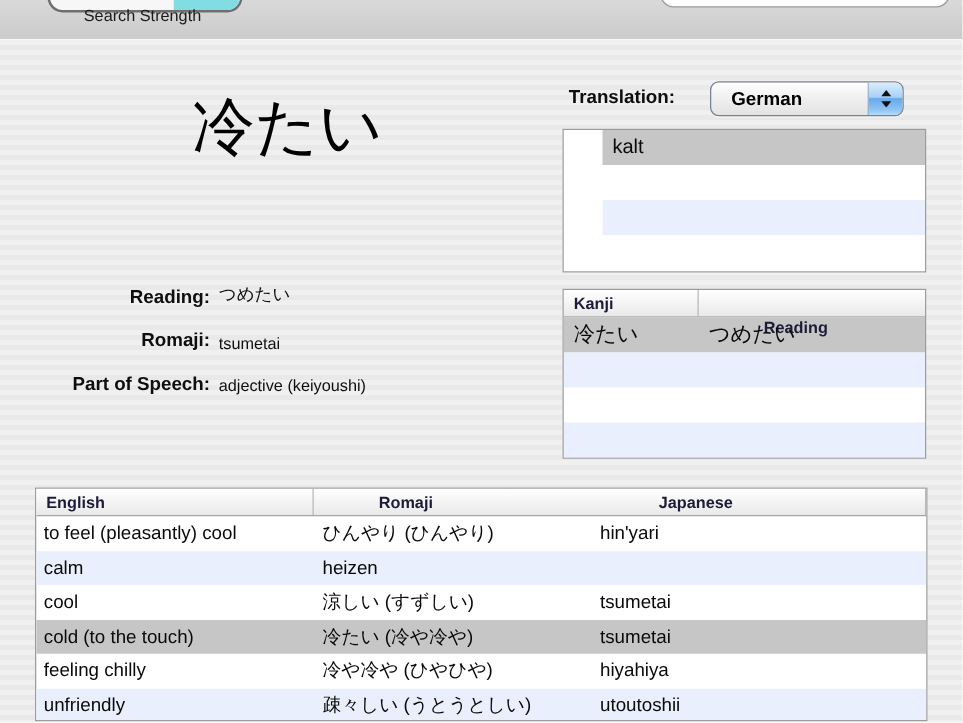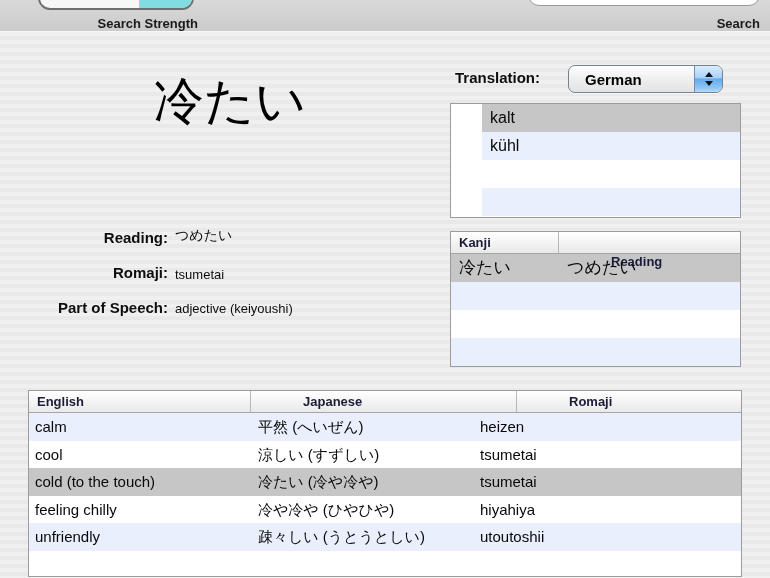--- a/index.html
+++ b/index.html
@@ -18,21 +18,21 @@
   .strength-slider {
     position:absolute; left:38px; top:-17px; width:152px; height:23px;
     background:#f7f7f7; border:2px solid #6f6f6f; border-radius:12px; overflow:hidden;
   }
   .strength-fill { position:absolute; right:1px; top:0; bottom:0; width:52px; background:#82dde2; }
   .search-field {
     position:absolute; right:10px; top:-18px; width:230px; height:22px;
     background:#ffffff; border:1px solid #9a9a9a; border-radius:11px;
     box-shadow:inset 0 2px 3px rgba(0,0,0,.22);
   }
-  .tb-label { position:absolute; top:16px; font-size:13px; font-weight:700; color:#1a1a1a; text-align:right; }
+  .tb-label { position:absolute; top:5px; font-size:13px; font-weight:400; color:#1a1a1a; text-align:center; }
   .tb-label.strength { left:30px; width:168px; }
   .tb-label.search   { right:10px; width:232px; }
 
   
   .headword { position:absolute; left:128px; top:74px; width:204px; text-align:center;
               font-size:50px; line-height:1.1; color:#000; }
   .meta-label { position:absolute; left:0; width:168px; text-align:right;
                 font-size:15px; font-weight:bold; color:#0e0e0e; }
   .meta-value { position:absolute; left:175px; font-size:13px; color:#0e0e0e; }
   .lbl-reading { top:229px; } .val-reading { top:227px; font-size:14px; }
@@ -92,37 +92,35 @@
 <body>
 
 <div>
 
   <div class="toolbar">
     <div class="strength-slider">
       <div class="strength-fill"></div>
     </div>
     <div class="tb-label strength">Search Strength</div>
     <div class="search-field"></div>
-    <div class="tb-label search">Search</div>
   </div>
 
   <div class="headword">冷たい</div>
 
   <div class="t-label">Translation:</div>
   <div class="popup">
     <span class="popup-text">German</span>
     <span class="popup-arrows">
       <span class="tri up"></span>
         <span class="tri down"></span>
     </span>
   </div>
 
   <div class="tlist">
     <div class="lrow sel">kalt</div>
-    <div class="lrow alt">kühl</div>
     <div class="lrow"></div>
     <div class="lrow alt"></div>
     <div class="lrow"></div>
   </div>
 
   <div class="meta-label lbl-reading">Reading:</div>
   <div class="meta-value val-reading">つめたい</div>
   <div class="meta-label lbl-romaji">Romaji:</div>
   <div class="meta-value val-romaji">tsumetai</div>
   <div class="meta-label lbl-pos">Part of Speech:</div>
@@ -138,26 +136,30 @@
       <div class="c2">つめたい</div>
     </div>
     <div class="krow alt"></div>
     <div class="krow"></div>
     <div class="krow alt"></div>
   </div>
 
   <div class="rtable">
     <div class="thead">
       <div class="hcell hc1">English</div>
+      <div class="hcell hc3">Romaji</div>
       <div class="hcell hc2">Japanese</div>
-      <div class="hcell hc3">Romaji</div>
+    </div>
+    <div class="rrow">
+      <div class="rc1">to feel (pleasantly) cool</div>
+      <div class="rc2">ひんやり (ひんやり)</div>
+      <div class="rc3">hin'yari</div>
     </div>
     <div class="rrow alt">
       <div class="rc1">calm</div>
-      <div class="rc2">平然 (へいぜん)</div>
       <div class="rc3">heizen</div>
     </div>
     <div class="rrow">
       <div class="rc1">cool</div>
       <div class="rc2">涼しい (すずしい)</div>
       <div class="rc3">tsumetai</div>
     </div>
     <div class="rrow sel">
       <div class="rc1">cold (to the touch)</div>
       <div class="rc2">冷たい (冷や冷や)</div>

